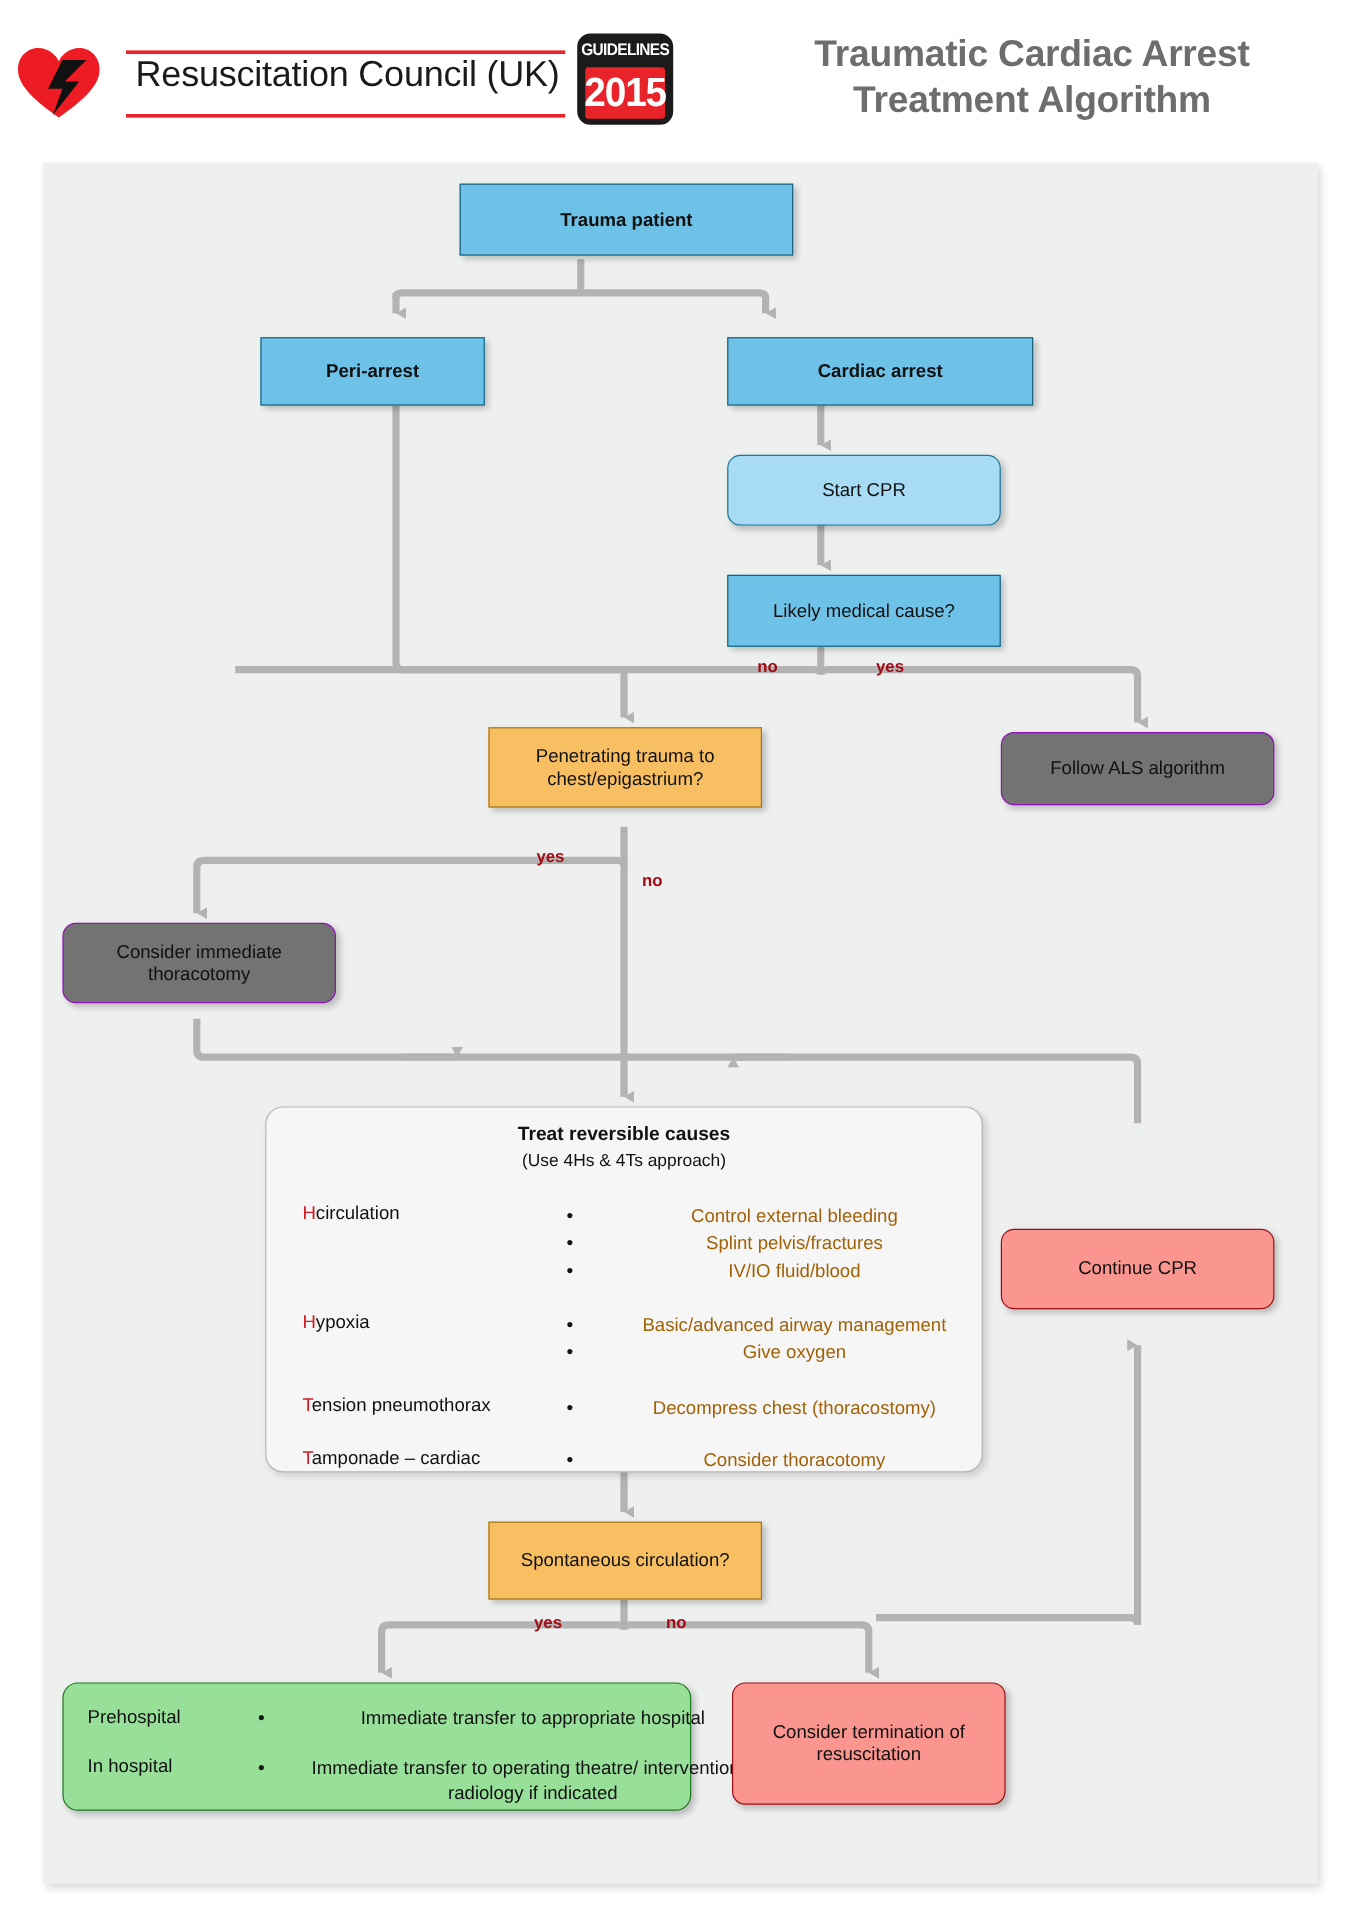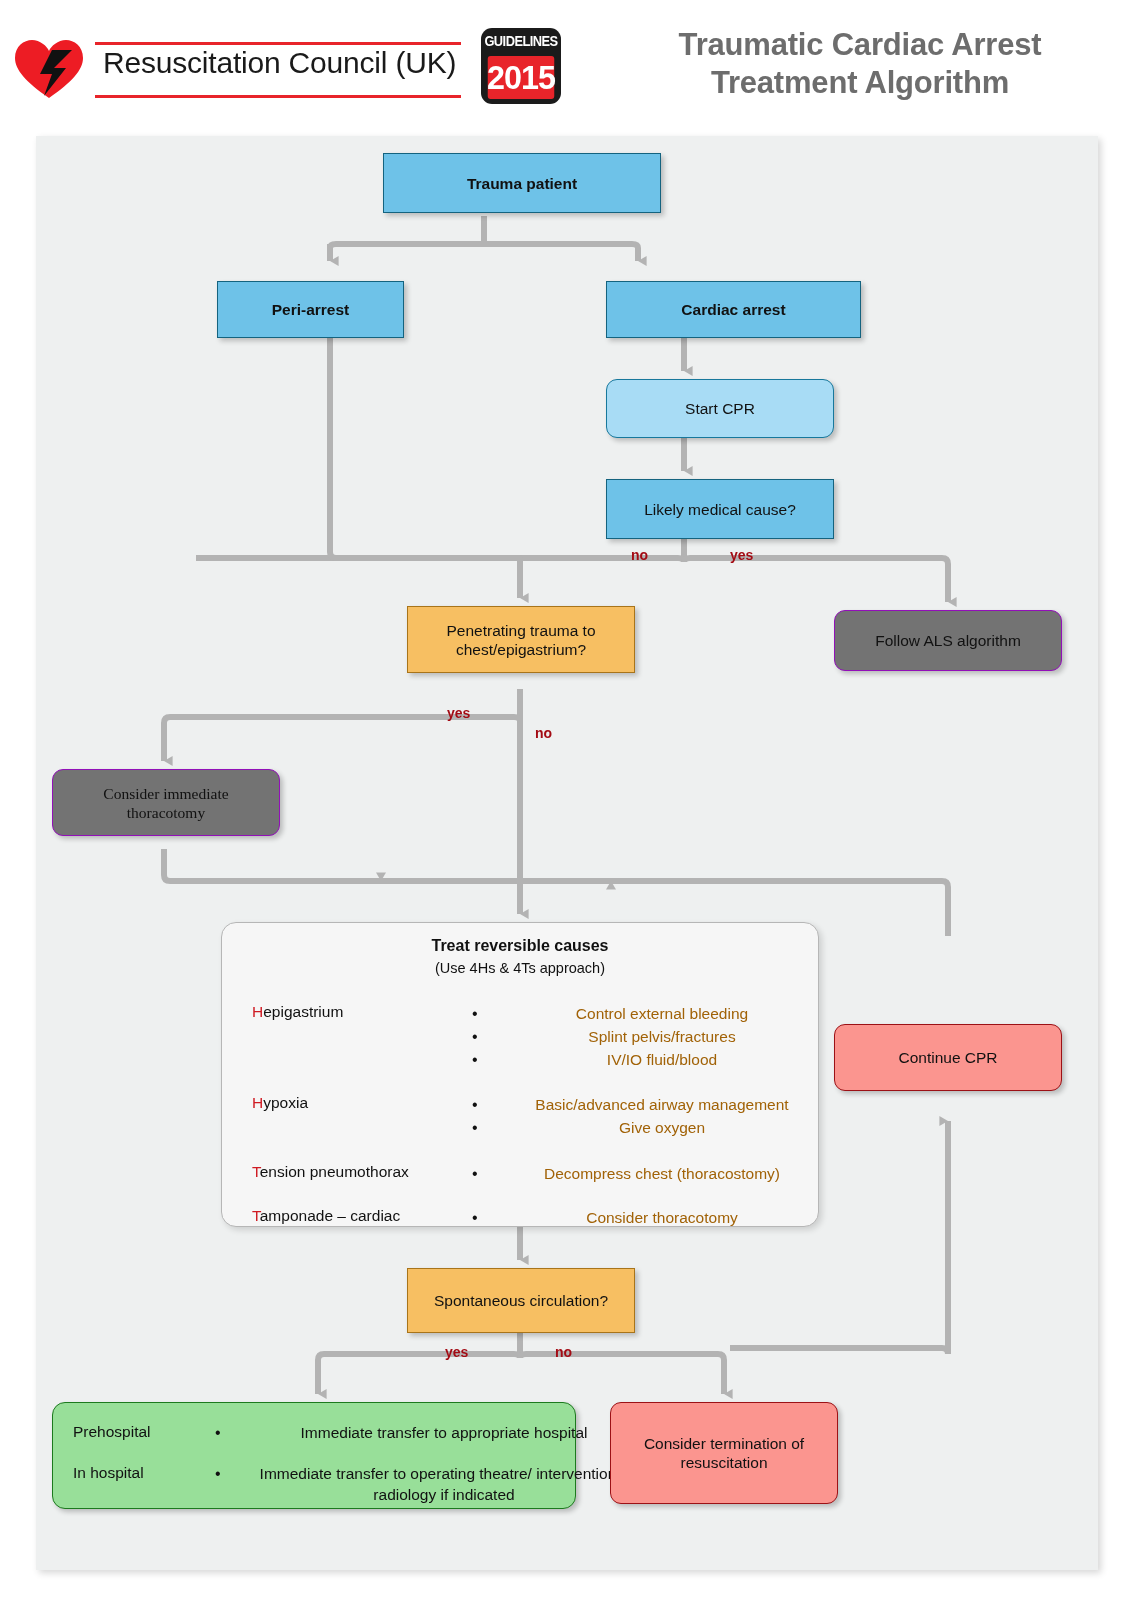--- a/index.html
+++ b/index.html
@@ -13,21 +13,21 @@
     overflow: hidden;
   }
 
   
   #header { position: absolute; left: 0; top: 0; width: 1131px; height: 136px; }
 
   #logo-heart {
     position: absolute; left: 14px; top: 38px; width: 70px; height: 62px;
   }
   #logo-wordmark {
-    position: absolute; left: 95px; top: 42px; width: 366px; height: 56px;
+    position: absolute; left: 105px; top: 42px; width: 366px; height: 56px;
   }
   #logo-wordmark .rule {
     position: absolute; left: 0; width: 366px; height: 3px; background: #e8242a;
   }
   #logo-wordmark .rule.top { top: 0; }
   #logo-wordmark .rule.bot { bottom: 0; }
   #logo-wordmark .wm-text {
     position: absolute; left: 8px; top: 4px;
     font-size: 30px; color: #1a1a1a; letter-spacing: -0.2px;
     white-space: nowrap;
@@ -231,35 +231,35 @@
 
   <div class="node purple" style="left:798px; top:474px; width:228px; height:61px;">Follow ALS algorithm</div>
 
   <div class="node orange" style="left:371px; top:470px; width:228px; height:67px;">
     <span>
       <span>Penetrating trauma to</span><br>
       <span>chest/epigastrium?</span>
     </span>
   </div>
 
-  <div class="node purple" style="left:16px; top:633px; width:228px; height:67px;font-family:Liberation Serif, serif;">
+  <div class="node purple" style="left:16px; top:633px; width:228px; height:67px;">
     <span>
       <span>Consider immediate</span><br>
       <span>thoracotomy</span>
     </span>
   </div>
 
   <div class="node red" style="left:798px; top:888px; width:228px; height:67px;">Continue CPR</div>
 
   <div class="node white" id="treat-box" style="left:185px; top:786px; width:598px; height:305px;">
     <div id="treat-title">Treat reversible causes</div>
     <div id="treat-subtitle">(Use 4Hs &amp; 4Ts approach)</div>
 
     <div class="cause-row" style="top:79px;">
-      <div class="cause-name"><span class="lead">H</span><span>epigastrium</span></div>
+      <div class="cause-name"><span class="lead">H</span><span>circulation</span></div>
       <div class="cause-items">
         <div class="cause-item">Control external bleeding</div>
         <div class="cause-item">Splint pelvis/fractures</div>
         <div class="cause-item">IV/IO fluid/blood</div>
       </div>
     </div>
 
     <div class="cause-row" style="top:170px;">
       <div class="cause-name"><span class="lead">H</span><span>ypoxia</span></div>
       <div class="cause-items">

